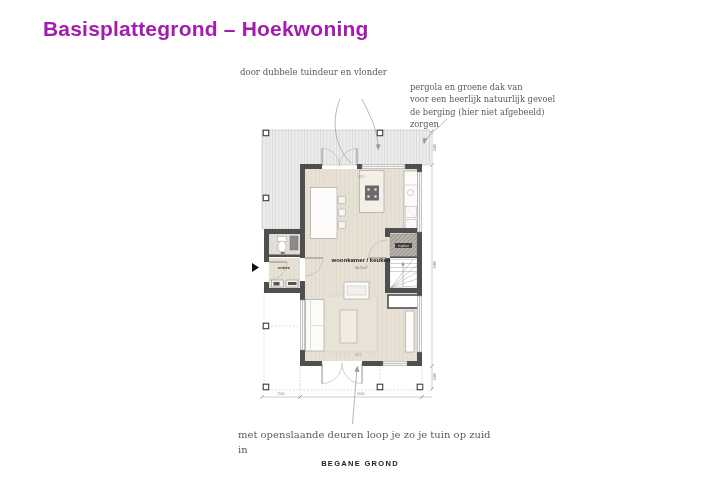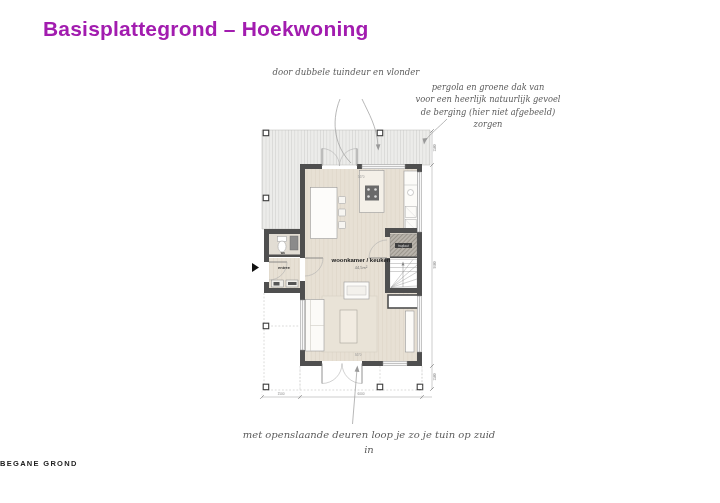--- a/index.html
+++ b/index.html
@@ -1,25 +1,25 @@
 <!DOCTYPE html>
 <html><head>
 <meta charset="utf-8">
 <style>
   html,body{margin:0;padding:0;background:#fff;}
   .page{position:relative;width:720px;height:503px;background:#ffffff;overflow:hidden;
         font-family:"Liberation Sans",sans-serif;}
   .title{position:absolute;top:17px;left:0;width:100%;
          font-size:21px;font-weight:800;color:#a21caf;letter-spacing:.2px;margin-left:43px;}
-  .note{position:absolute;font-family:"DejaVu Serif",serif;font-style:italic;
-        color:#5c5c5c;text-align:center;line-height:1.5;}
+  .note{position:absolute;font-family:"DejaVu Serif",serif;
+        color:#5c5c5c;line-height:1.5;}
   .note-tl{top:66px;left:240px;width:212px;font-size:8.6px;}
   .note-tr{top:81px;left:410px;width:156px;font-size:8.3px;}
   .note-b{top:427px;left:238px;width:262px;font-size:10px;}
-  .footer{position:absolute;top:459px;left:0;width:100%;
+  .footer{position:absolute;top:459px;left:0;width:100%;text-align:center;
           font-size:7.5px;font-weight:bold;letter-spacing:1.3px;color:#222;}
   .plan-svg{position:absolute;left:245px;top:55px;}
   svg text{font-family:"Liberation Sans",sans-serif;}
 </style>
 </head>
 <body>
 
 <div class="page">
 
   <div class="title">Basisplattegrond – Hoekwoning</div>

